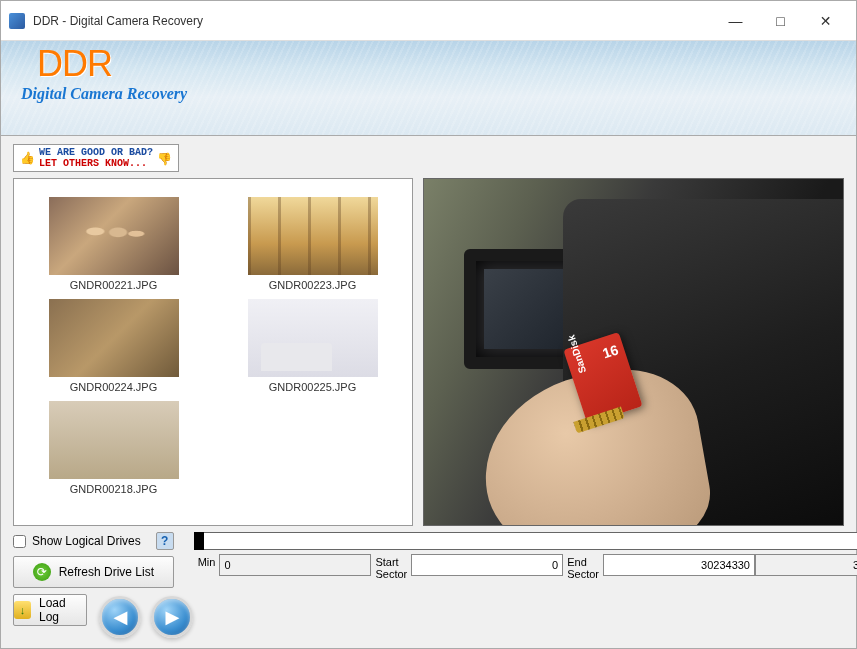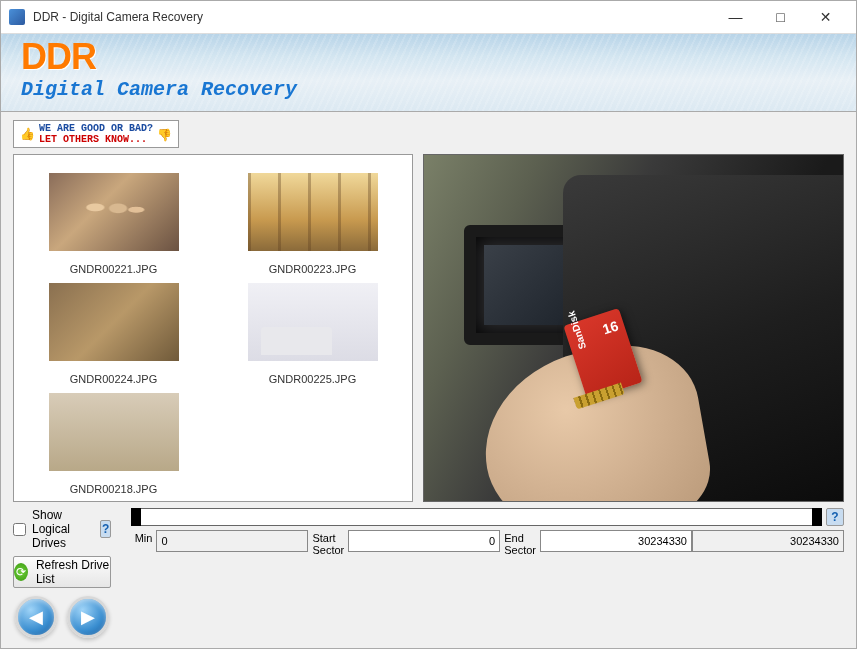--- a/index.html
+++ b/index.html
@@ -4,32 +4,32 @@
 <style>
 * { box-sizing: border-box; margin: 0; padding: 0; }
 body { font-family: "Segoe UI", Tahoma, sans-serif; font-size: 12px; background: #fff; }
 .window { width: 857px; height: 649px; border: 1px solid #aaa; display: flex; flex-direction: column; background: #f0f0f0; }
 .titlebar { height: 40px; background: #fff; display: flex; align-items: center; padding: 0 8px; border-bottom: 1px solid #ddd; }
 .titlebar .icon { width: 16px; height: 16px; background: linear-gradient(135deg,#4a90d9,#2c5aa0); margin-right: 8px; border-radius: 2px; }
 .titlebar .title { flex: 1; font-size: 12px; color: #333; }
 .winbtn { width: 45px; height: 28px; display: flex; align-items: center; justify-content: center; font-size: 14px; color: #333; cursor: pointer; }
 .header { height: 95px; background: linear-gradient(180deg, #b8d4e8 0%, #d4e6f1 30%, #e8f0f6 60%, #dce9f2 100%); position: relative; overflow: hidden; padding-left: 20px; border-bottom: 1px solid #aaa; }
 .header::before { content:""; position:absolute; inset:0; background: repeating-linear-gradient(115deg, rgba(255,255,255,0.15) 0 2px, transparent 2px 6px); }
-.logo { font-family: "Arial Black", sans-serif; font-size: 36px; font-weight: 700; color: #ff7a00; position: relative; top: 2px; letter-spacing: -1px; text-shadow: 1px 1px 0 #fff; }
-.subtitle { font-family: Liberation Mono, monospace; font-size: 20px; color: #1976d2; font-style: italic; font-weight: bold; position: relative; top: 2px; }
+.logo { font-family: "Arial Black", sans-serif; font-size: 36px; font-weight: 400; color: #ff7a00; position: relative; top: 2px; letter-spacing: -1px; text-shadow: 1px 1px 0 #fff; margin-left: 16px; }
+.subtitle { font-family: Liberation Serif, serif; font-size: 16px; color: #1976d2; font-style: italic; font-weight: bold; position: relative; top: 2px; }
 .content { flex: 1; padding: 8px 12px 10px; display: flex; flex-direction: column; gap: 6px; }
 .feedback { display: inline-flex; align-items: center; border: 1px solid #999; background: #fff; padding: 2px 6px; font-family: "Courier New", monospace; font-size: 10px; font-weight: bold; width: fit-content; }
 .feedback .l1 { color: #1a4ba0; }
 .feedback .l2 { color: #c00; }
 .thumb-up { color: #1a4ba0; margin-right: 4px; font-size: 12px; }
 .thumb-down { color: #c00; margin-left: 4px; font-size: 12px; transform: scaleY(-1); }
 .mainrow { display: flex; gap: 10px; flex: 1; }
 .leftpanel { width: 400px; border: 1px solid #999; background: #fff; padding: 18px 10px 6px; overflow: auto; }
 .grid { display: grid; grid-template-columns: 1fr 1fr; gap: 8px 20px; }
-.thumb { display: flex; flex-direction: column; align-items: center; gap: 12px; }
+.thumb { display: flex; flex-direction: column; align-items: center; gap: 4px; }
 .thumb .img { width: 130px; height: 78px; background: #888; position: relative; overflow: hidden; }
 .thumb .caption { font-size: 11px; color: #333; }
 .img.p1 { background: linear-gradient(135deg,#8a6d5a 0%, #c9a77d 40%, #6b5242 100%); }
 .img.p1::after { content:""; position:absolute; left:15%; top:20%; width:70%; height:60%; background: radial-gradient(ellipse at 30% 40%, #e8c9a0 0 8px, transparent 10px), radial-gradient(ellipse at 55% 42%, #d8b890 0 8px, transparent 10px), radial-gradient(ellipse at 75% 45%, #e2c098 0 7px, transparent 9px); }
 .img.p2 { background: linear-gradient(180deg,#e8e4dc 0%, #cfc8ba 100%); }
 .img.p2::after { content:""; position:absolute; left:20%; top:18%; width:60%; height:68%; background: radial-gradient(circle at 35% 35%, #3a3026 0 14px, transparent 16px), radial-gradient(circle at 65% 38%, #4a3e32 0 13px, transparent 15px); }
 .img.p3 { background: linear-gradient(180deg,#f0d89a 0%, #c89a4f 60%, #8a6a3a 100%); }
 .img.p3::after { content:""; position:absolute; inset:0; background: repeating-linear-gradient(90deg, rgba(90,60,30,0.35) 0 3px, transparent 3px 30px); }
 .img.p4 { background: linear-gradient(135deg,#8a7050 0%, #b89868 50%, #705a3a 100%); }
 .img.p5 { background: linear-gradient(180deg,#f0f0f5 0%, #dcdce5 100%); }
@@ -144,20 +144,24 @@
           <div style="flex:1"></div>
           <div class="help-icon">?</div>
         </div>
         <div class="btnrow">
           <div class="btn">
             <span class="bicon refresh">⟳</span>
             <span>Refresh Drive List</span>
           </div>
         </div>
         <div class="btnrow">
+          <div class="btn" style="flex:0 0 calc(50% - 6px)">
+            <span class="bicon load"></span>
+            <span>Load Log</span>
+          </div>
           <div class="navrow" style="flex:1">
             <div class="navbtn">
               <span>◀</span>
             </div>
             <div class="navbtn">
               <span>▶</span>
             </div>
           </div>
         </div>
       </div>

